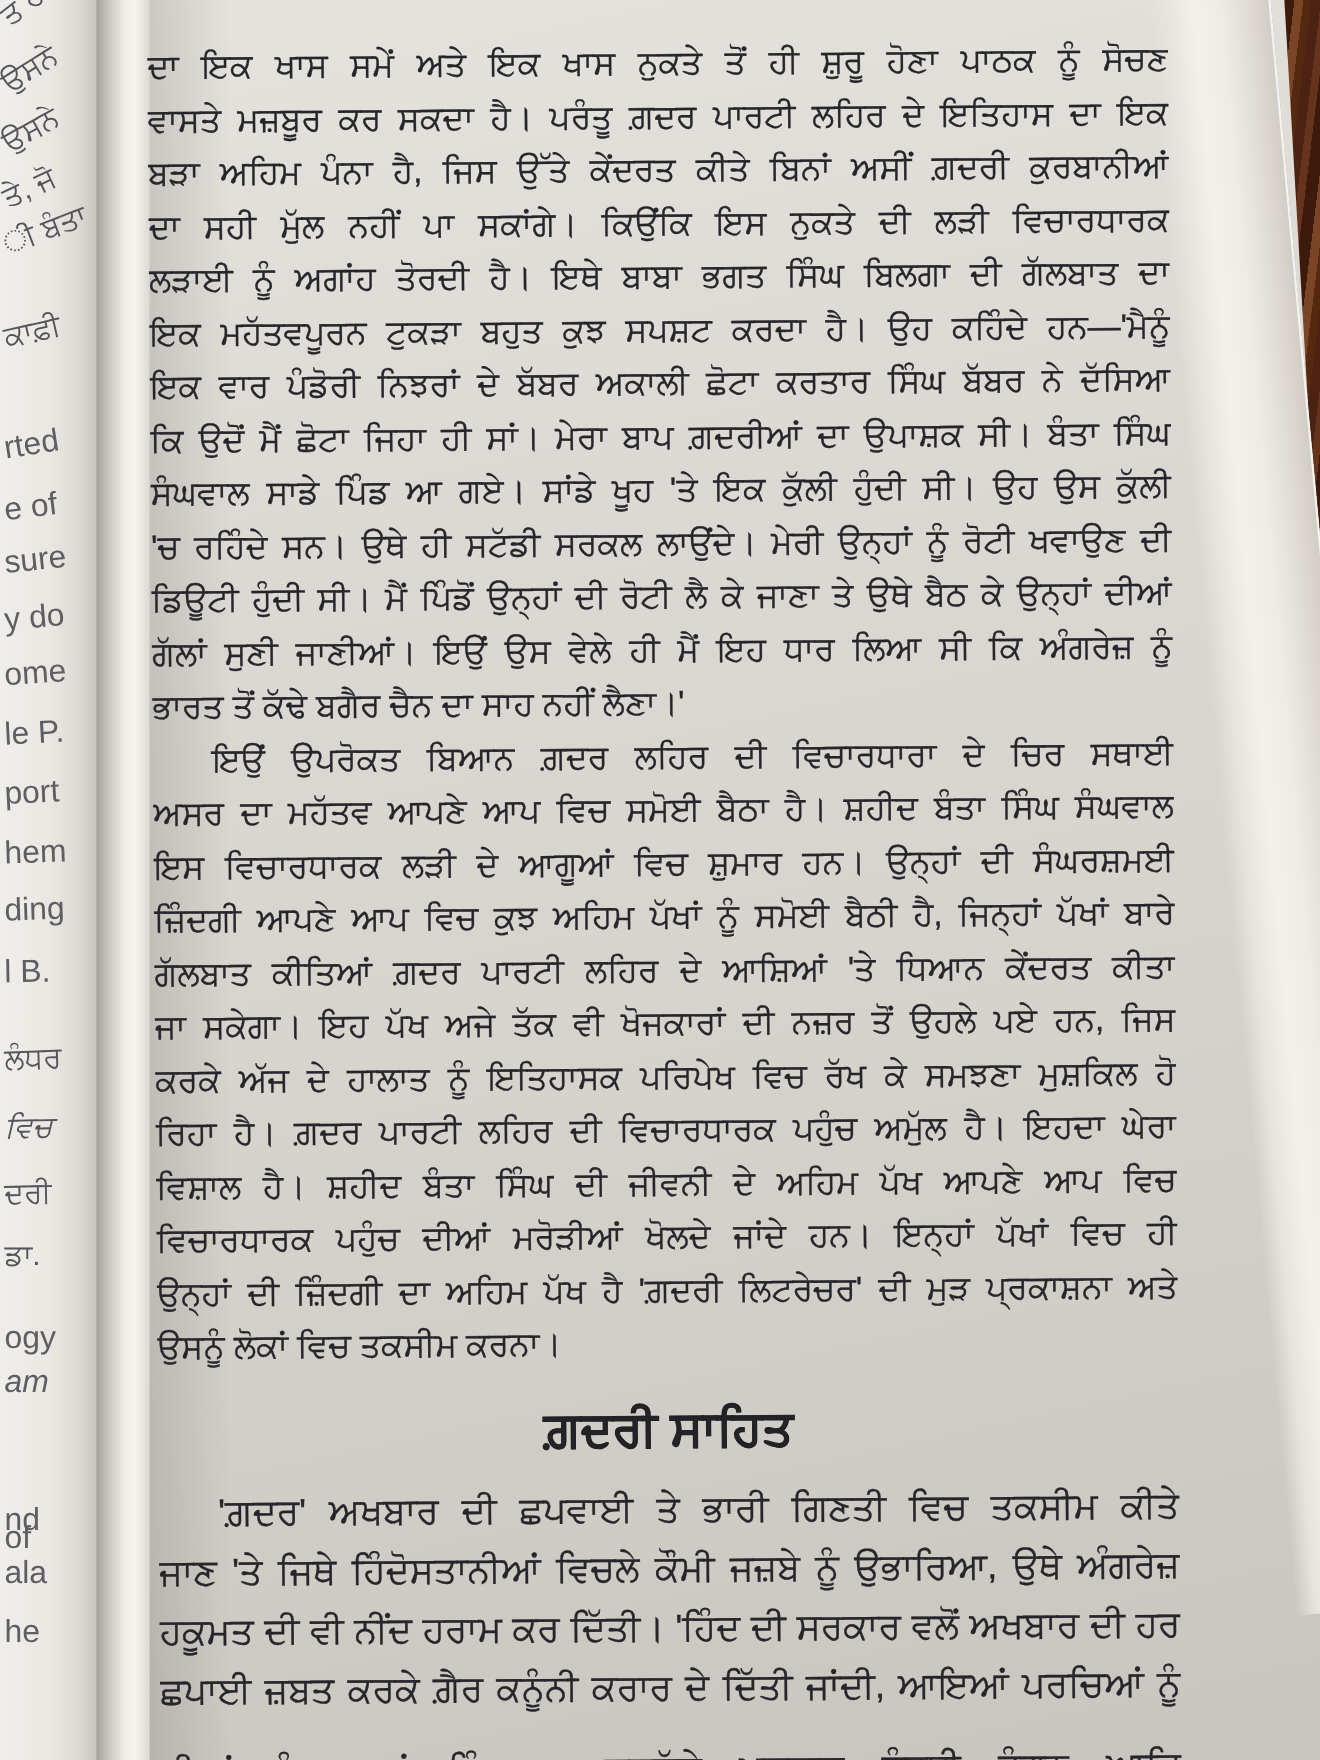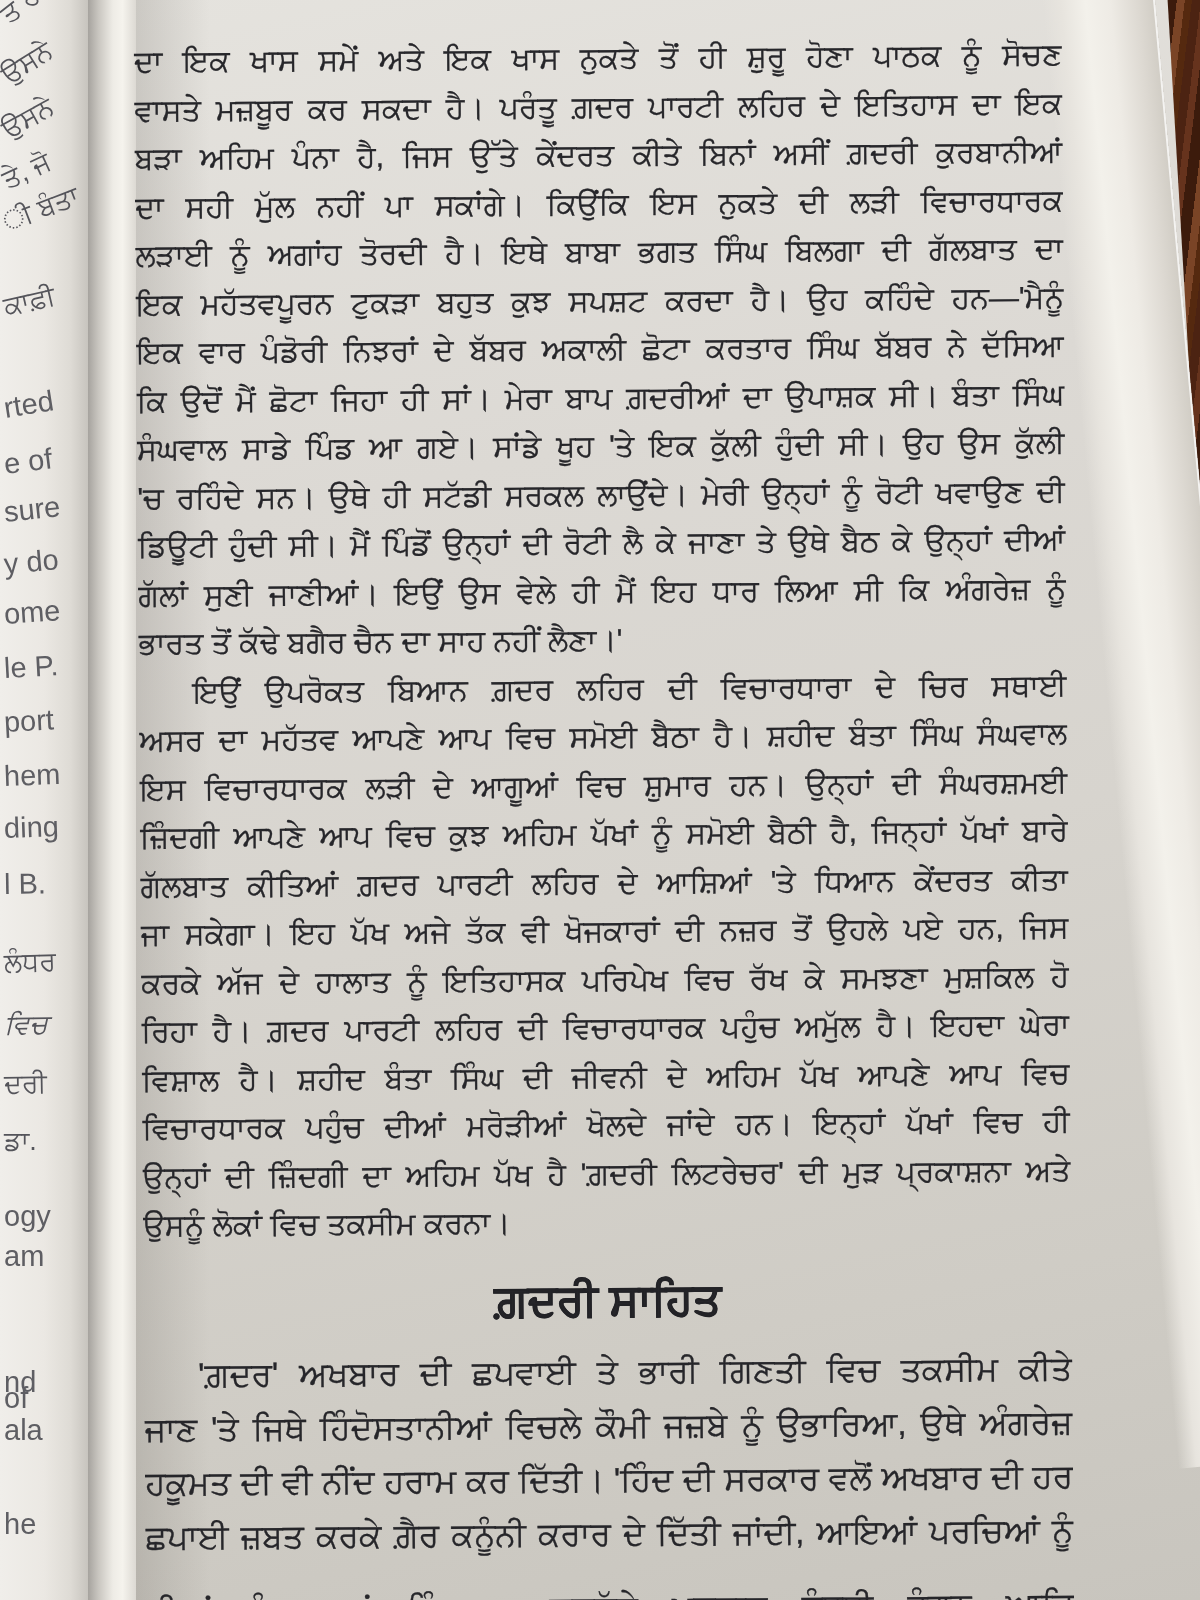--- a/index.html
+++ b/index.html
@@ -96,28 +96,28 @@
     <span class="frag en" style="top:496px; transform:rotate(-6deg);">sure</span>
     <span class="frag en" style="top:548px; transform:rotate(-5deg);">y do</span>
     <span class="frag en" style="top:598px; transform:rotate(-4deg);">ome</span>
     <span class="frag en" style="top:652px; transform:rotate(-3deg);">le P.</span>
     <span class="frag en" style="top:706px; transform:rotate(-3deg);">port</span>
     <span class="frag en" style="top:760px; transform:rotate(-2deg);">hem</span>
     <span class="frag en" style="top:812px; transform:rotate(-2deg);">ding</span>
     <span class="frag en" style="top:868px; transform:rotate(-1deg);text-align:right;">l B.</span>
     <span class="frag" style="top:948px;  transform:rotate(-2deg);">ਲੰਧਰ</span>
     <span class="frag" style="top:1010px; transform:rotate(-1deg);font-style:italic;">ਵਿਚ</span>
-    <span class="frag" style="top:1070px; transform:rotate(-1deg);font-family:Liberation Mono, monospace;">ਦਰੀ</span>
+    <span class="frag" style="top:1070px; transform:rotate(-1deg);">ਦਰੀ</span>
     <span class="frag" style="top:1126px;">ਡਾ.</span>
     <span class="frag en" style="top:1200px;">ogy</span>
-    <span class="frag en" style="top:1240px;">am</span>
+    <span class="frag en" style="top:1240px;font-style:italic;">am</span>
     <span class="frag en" style="top:1366px;">nd</span>
     <span class="frag en" style="top:1350px;margin-top:32px;">of</span>
     <span class="frag en" style="top:1414px;">ala</span>
-    <span class="frag en" style="top:1468px;margin-top:40px;">he</span>
+    <span class="frag en" style="top:1468px;">he</span>
   </div>
   <div class="gutter"></div>
 
   <div class="text-block">
     <div class="p1">
       <div class="line">ਦਾ ਇਕ ਖਾਸ ਸਮੇਂ ਅਤੇ ਇਕ ਖਾਸ ਨੁਕਤੇ ਤੋਂ ਹੀ ਸ਼ੁਰੂ ਹੋਣਾ ਪਾਠਕ ਨੂੰ ਸੋਚਣ</div>
       <div class="line">ਵਾਸਤੇ ਮਜ਼ਬੂਰ ਕਰ ਸਕਦਾ ਹੈ। ਪਰੰਤੂ ਗ਼ਦਰ ਪਾਰਟੀ ਲਹਿਰ ਦੇ ਇਤਿਹਾਸ ਦਾ ਇਕ</div>
       <div class="line">ਬੜਾ ਅਹਿਮ ਪੰਨਾ ਹੈ, ਜਿਸ ਉੱਤੇ ਕੇਂਦਰਤ ਕੀਤੇ ਬਿਨਾਂ ਅਸੀਂ ਗ਼ਦਰੀ ਕੁਰਬਾਨੀਆਂ</div>
       <div class="line">ਦਾ ਸਹੀ ਮੁੱਲ ਨਹੀਂ ਪਾ ਸਕਾਂਗੇ। ਕਿਉਂਕਿ ਇਸ ਨੁਕਤੇ ਦੀ ਲੜੀ ਵਿਚਾਰਧਾਰਕ</div>
       <div class="line">ਲੜਾਈ ਨੂੰ ਅਗਾਂਹ ਤੋਰਦੀ ਹੈ। ਇਥੇ ਬਾਬਾ ਭਗਤ ਸਿੰਘ ਬਿਲਗਾ ਦੀ ਗੱਲਬਾਤ ਦਾ</div>

